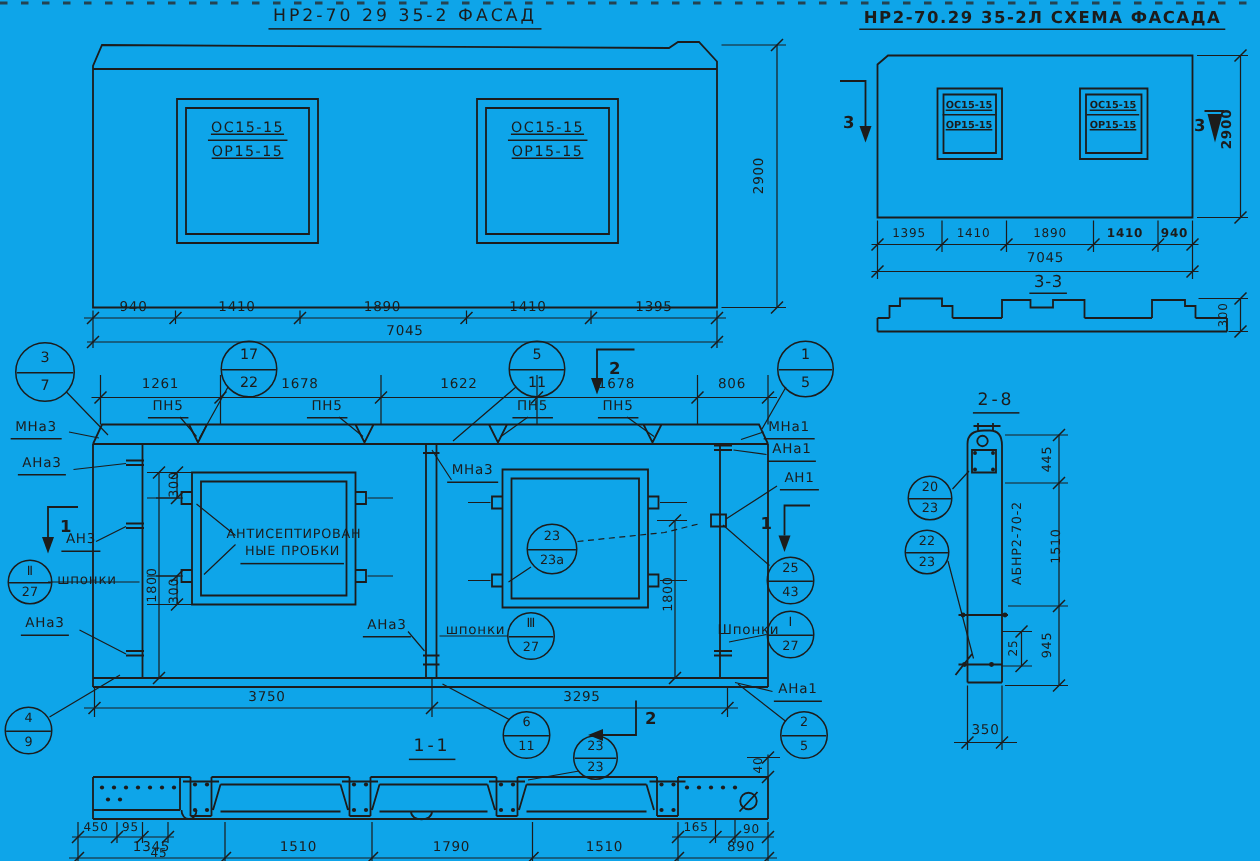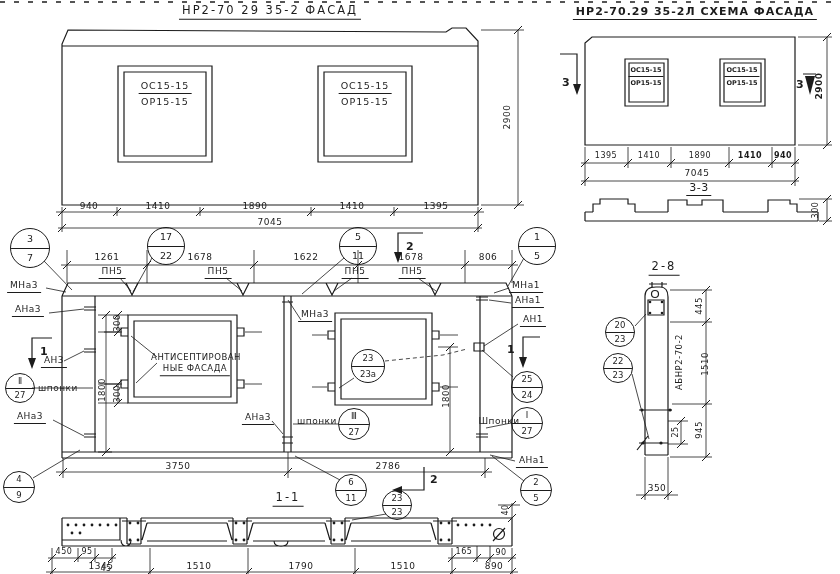--- a/index.html
+++ b/index.html
@@ -1,26 +1,26 @@
 <!DOCTYPE html>
 <html><head>
 <meta charset="utf-8">
 <style>
   html,body{margin:0;padding:0;background:#888;}
-  #page{position:relative;width:840px;height:574px;background:#ffffff;overflow:hidden;
+  #page{position:relative;width:840px;height:574px;background:#0ea5e9;overflow:hidden;
         font-family:"DejaVu Sans",sans-serif;color:#1c1c1c;}
   svg{position:absolute;left:0;top:0;}
   .t{position:absolute;font-size:9.5px;line-height:1;white-space:nowrap;color:#1c1c1c;
      transform:translate(-50%,-50%);letter-spacing:0.5px;}
   .rot{transform:translate(-50%,-50%) rotate(-90deg);}
   .u{border-bottom:1.2px solid #1c1c1c;padding:0 3px 2px 3px;}
   .b{font-weight:bold;}
   .big{font-size:11.5px;letter-spacing:2px;}
   .f9{font-size:9px;}.f8{font-size:8px;}.f85{font-size:8.5px;}.f11{font-size:11px;}
-  .winlbl{position:absolute;transform:translateX(-50%);text-align:center;font-size:9.5px;letter-spacing:1px;}
+  .winlbl{position:absolute;transform:translateX(-50%);text-align:center;font-size:9.5px;letter-spacing:1px;text-decoration:underline;}
   .winlbl span{display:block;}
   .winlbl .l1{border-bottom:1.1px solid #1c1c1c;padding:0 2px 2px;margin-bottom:2px;}
   .winlbl.tiny{font-size:6.5px;font-weight:bold;letter-spacing:0;}
   .co{position:absolute;border:1.3px solid #1c1c1c;border-radius:50%;overflow:hidden;
       display:flex;flex-direction:column;box-sizing:border-box;background:transparent;}
   .co .a,.co .bb{flex:1;width:100%;display:flex;align-items:center;justify-content:center;font-size:9.5px;}
   .co .a{border-bottom:1.2px solid #1c1c1c;}
   .co.sm .a,.co.sm .bb{font-size:8.5px;}
 </style>
 </head>
@@ -245,28 +245,28 @@
 <span class="t f9 u" style="left:30px;top:418px;">АНа3</span>
 <span class="t f9 u" style="left:315px;top:316px;">МНа3</span>
 <span class="t f9 u" style="left:258px;top:419px;">АНа3</span>
 <span class="t f9" style="left:317px;top:421px;">шпонки</span>
 <span class="t f9 u" style="left:526px;top:287px;">МНа1</span>
 <span class="t f9 u" style="left:528px;top:302px;">АНа1</span>
 <span class="t f9 u" style="left:533px;top:321px;">АН1</span>
 <span class="t f9" style="left:499px;top:421px;">Шпонки</span>
 <span class="t f9 u" style="left:532px;top:462px;">АНа1</span>
 <span class="t f85" style="left:196px;top:357px;">АНТИСЕПТИРОВАН</span>
-<span class="t f85 u" style="left:195px;top:370px;">НЫЕ ФАСАДА</span>
+<span class="t f85 u" style="left:195px;top:370px;">НЫЕ ПРОБКИ</span>
 
 <span class="t rot f85" style="left:117px;top:323px;">300</span>
 <span class="t rot f85" style="left:102px;top:390px;">1800</span>
 <span class="t rot f85" style="left:117px;top:394px;">300</span>
 <span class="t rot f85" style="left:446px;top:396px;">1800</span>
 <span class="t f9" style="left:178px;top:466px;">3750</span>
-<span class="t f9" style="left:388px;top:466px;">2786</span>
+<span class="t f9" style="left:388px;top:466px;">3295</span>
 <span class="t b f11" style="left:410px;top:246px;">2</span>
 <span class="t b f11" style="left:434px;top:479px;">2</span>
 <span class="t b f11" style="left:44px;top:351px;">1</span>
 <span class="t b f11" style="left:511px;top:349px;">1</span>
 
 <span class="t big u" style="left:288px;top:499px;">1-1</span>
 <span class="t f8" style="left:64px;top:552px;">450</span>
 <span class="t f8" style="left:87px;top:552px;">95</span>
 <span class="t f8" style="left:106px;top:569px;">45</span>
 <span class="t f8" style="left:464px;top:552px;">165</span>
@@ -301,21 +301,21 @@
 <div class="co" style="left:518px;top:227px;width:38px;height:38px;">
       <span class="a">1</span>
       <span class="bb">5</span>
     </div>
 <div class="co sm" style="left:351px;top:349px;width:34px;height:34px;">
       <span class="a">23</span>
       <span class="bb">23а</span>
     </div>
 <div class="co sm" style="left:511px;top:371px;width:32px;height:32px;">
       <span class="a">25</span>
-      <span class="bb">24</span>
+      <span class="bb">43</span>
     </div>
 <div class="co sm" style="left:5px;top:373px;width:30px;height:30px;">
       <span class="a">Ⅱ</span>
       <span class="bb">27</span>
     </div>
 <div class="co sm" style="left:338px;top:408px;width:32px;height:32px;">
       <span class="a">Ⅲ</span>
       <span class="bb">27</span>
     </div>
 <div class="co sm" style="left:511px;top:407px;width:32px;height:32px;">

